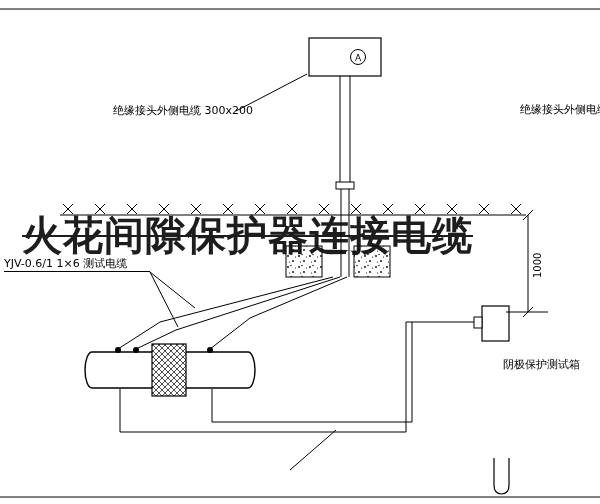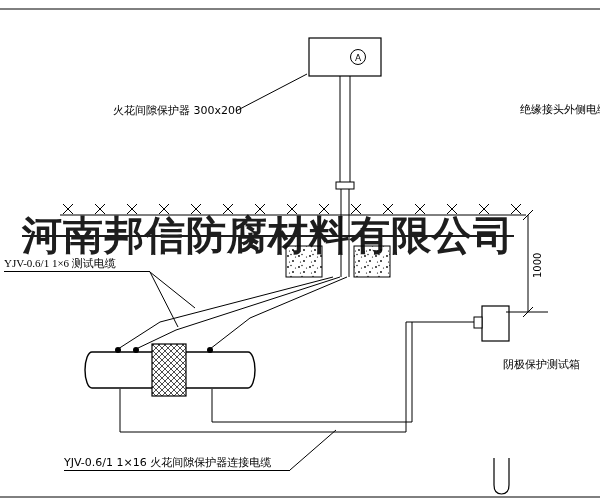--- a/index.html
+++ b/index.html
@@ -134,26 +134,25 @@
       <line x1="523" y1="220" x2="533" y2="210"></line>
       <line x1="523" y1="317" x2="533" y2="307"></line>
       <line x1="506" y1="312" x2="548" y2="312"></line>
     </g>
 
     <g stroke="#000" stroke-width="1.2" fill="none">
       <path d="M 494 458 L 494 485 Q 494 494 501.5 494 Q 509 494 509 485 L 509 458"></path>
     </g>
   </svg>
 
-  <div class="label" id="label-test-box" style="left:113px; top:104px;">火花间隙保护器 300x200</div>
+  <div class="label" id="label-test-box" style="left:113px; top:104px;">绝缘接头外侧电缆 300x200</div>
 
   <div class="label" id="label-insulated-cable" style="left:520px; top:103px;">绝缘接头外侧电缆</div>
 
-  <div class="label underlined" style="left:4px; top:257px; width:146px;font-family:Liberation Serif, serif;">YJV-0.6/1  1×6  测试电缆</div>
+  <div class="label underlined" style="left:4px; top:257px; width:146px;">YJV-0.6/1  1×6  测试电缆</div>
 
   <div class="label" style="left:503px; top:358px;">阴极保护测试箱</div>
 
-  <div class="label underlined" style="left:64px; top:456px; width:226px;">YJV-0.6/1  1×16  火花间隙保护器连接电缆</div>
 
   <div id="dim-text">1000</div>
 
-  <div id="watermark">河南邦信防腐材料有限公司</div>
+  <div id="watermark">火花间隙保护器连接电缆</div>
 </div>
 
 </body></html>

